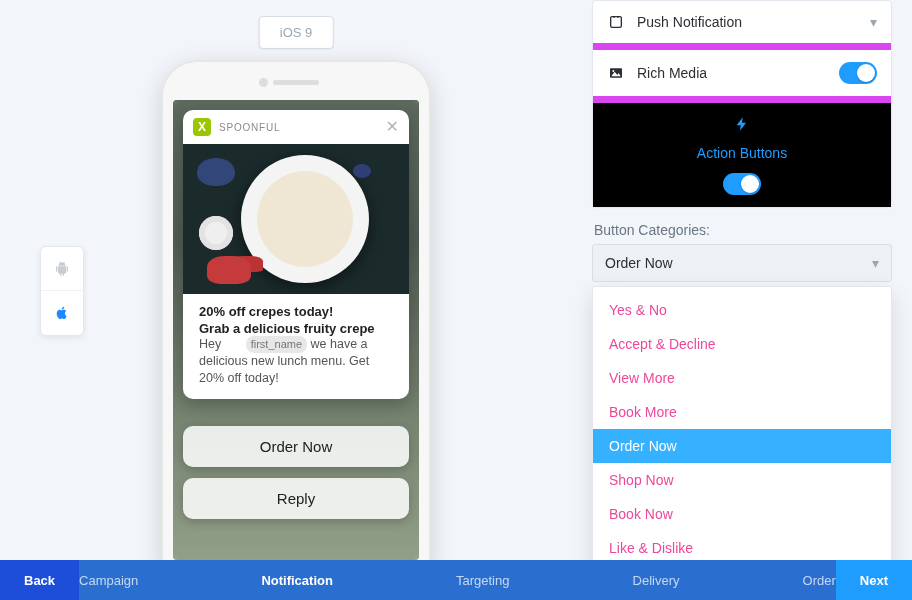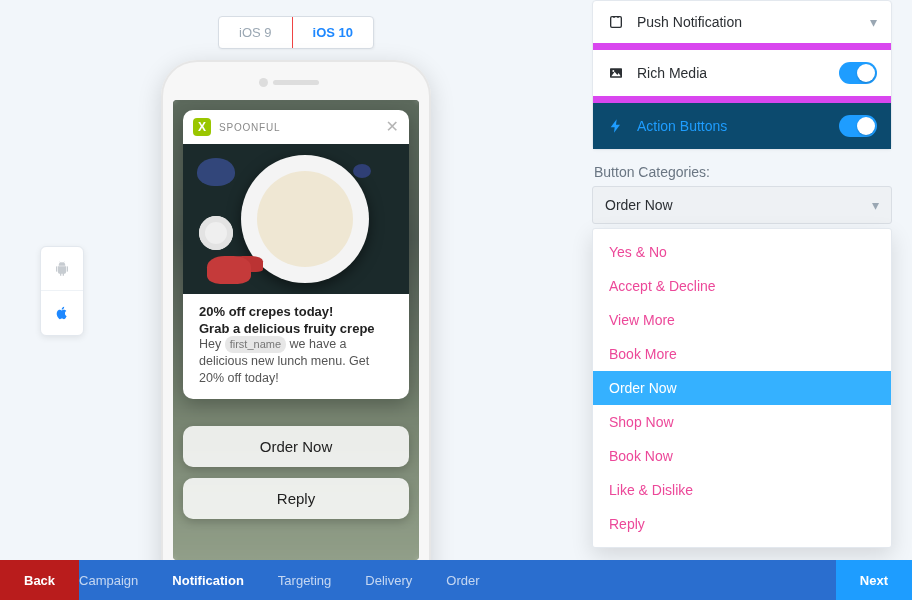--- a/index.html
+++ b/index.html
@@ -31,57 +31,56 @@
 .plate::after{content:'';position:absolute;inset:16px;border-radius:50%;background:#efe7d3;}
 .crepe{position:absolute; inset:26px; border-radius:50%; background: radial-gradient(circle at 40% 40%, #f3d79a, #e6bf6b 70%);}
 .berries1{position:absolute; left:14px; top:14px; width:38px; height:28px; background:#32467a; border-radius:50% 50% 45% 45%;}
 .berries2{position:absolute; right:38px; top:20px; width:18px; height:14px; background:#2f3f75; border-radius:50%;}
 .straw{position:absolute; left:24px; bottom:10px; width:44px; height:28px; background:#c53a3a; border-radius:40% 40% 30% 30%; box-shadow: 18px -6px 0 -6px #b33;}
 .cup{position:absolute; left:16px; bottom:44px; width:34px; height:34px; background:#efefef; border-radius:50%; box-shadow: inset 0 0 0 6px #e3e3e3;}
 .notif-body { padding: 10px 16px 12px; font-size: 13px; color: #222;}
 .notif-title { font-weight: 700; margin-bottom: 2px;}
 .notif-sub { font-weight: 700; }
 .notif-text { color: #555; line-height: 1.35; font-size: 12.5px;}
-.chip { display: inline-block; background: #e7e7e7; border-radius: 8px; padding: 1px 5px; color: #777; font-size: 11px;}
+.chip { display: inline-block; background: #e7e7e7; border-radius: 8px; padding: 1px 5px; color: #777; font-size: 11px; margin-left: 21px;}
 .action-row { position: absolute; left: 10px; right: 10px; border-radius: 10px; background: rgba(255,255,255,.85); text-align: center; padding: 12px 0; font-size: 15px; color: #222; box-shadow: 0 3px 10px rgba(0,0,0,.2);}
 .action-1 { top: 326px; }
 .action-2 { top: 378px; }
 
 .sidebar { position: absolute; right: 20px; top: 0; bottom: 40px; width: 300px; }
 .panel { background: #fff; border: 1px solid #e3e8ee; border-radius: 4px; box-shadow: 0 1px 3px rgba(0,0,0,.03);}
 .row { display: flex; align-items: center; padding: 12px 14px; gap: 12px; border-bottom: 7px solid #d946ef; font-size: 14px; color: #2b2f33;}
 .row:last-child{border-bottom:none;}
-.row.active { background: #0c4a6e; color: #1e9dff; }
+.row.active { background: #000000; color: #1e9dff; flex-direction: column; }
 .row .lbl { flex: 1; }
 .chev { color: #9aa7b3; }
 .toggle { width: 38px; height: 22px; background: #1e9dff; border-radius: 11px; position: relative;}
 .toggle::after { content: ""; position: absolute; right: 2px; top: 2px; width: 18px; height: 18px; background: #fff; border-radius: 50%; box-shadow: 0 1px 2px rgba(0,0,0,.2);}
 .icon-box{width:18px;height:18px;display:flex;align-items:center;justify-content:center;}
 
 .cat-label { font-size: 14px; color: #6a7683; margin: 14px 2px 6px; }
 .select { background: #eef1f4; border: 1px solid #d9dee4; border-radius: 3px; padding: 10px 12px; display: flex; align-items:center; justify-content: space-between; font-size: 14px; color: #2b2f33;}
 .dropdown { margin-top: 4px; background: #fff; border: 1px solid #e3e8ee; border-radius: 3px; box-shadow: 0 8px 22px rgba(0,0,0,.12); padding: 6px 0; max-height: 330px; overflow: hidden;}
 .opt { padding: 9px 16px; font-size: 14px; color: #ec4899; cursor: pointer;}
 .opt.sel { background: #35b1ff; color: #fff; }
 
 .footer { position: absolute; left: 0; right: 0; bottom: 0; height: 40px; display: flex; align-items: stretch; background: #2a6ecf; color: #fff; font-size: 13px;}
-.ft-btn { display: flex; align-items: center; padding: 0 24px; background: #b91c1c; font-weight: 600; cursor:pointer;}
+.ft-btn { display: flex; align-items: center; padding: 0 24px; background: #1d4ed8; font-weight: 600; cursor:pointer;}
 .ft-next { margin-left: auto; background: #1e9dff; }
-.ft-steps { flex: 1; display: flex; align-items: center; justify-content: flex-start; gap: 34px;}
+.ft-steps { flex: 1; display: flex; align-items: center; justify-content: space-between; gap: 34px;}
 .ft-step { color: rgba(255,255,255,.72); cursor:pointer; }
 .ft-step.active { color: #fff; font-weight: 700; }
 </style>
 </head>
 <body>
 
 <div class="canvas">
 
   <div class="os-tabs">
     <div class="os-tab"><span>iOS 9</span></div>
-    <div class="os-tab active"><span>iOS 10</span></div>
   </div>
 
   <div class="platform-switch">
     <div class="platform-item">
       <span class="icon-box">
         <svg width="16" height="16" viewBox="0 0 24 24" fill="#c7ccd1">
             <path d="M6 8h12v9a2 2 0 0 1-2 2h-1v3h-2v-3h-2v3H9v-3H8a2 2 0 0 1-2-2V8zm-2 0h1v8H4a1 1 0 0 1-1-1V9a1 1 0 0 1 1-1zm16 0a1 1 0 0 1 1 1v6a1 1 0 0 1-1 1h-1V8h1zM7 7a5 5 0 0 1 10 0H7zm2-4.2l-1-1.6.8-.5 1 1.7A6 6 0 0 1 12 2a6 6 0 0 1 2.2.4l1-1.7.8.5-1 1.6A6 6 0 0 1 17 7H7a6 6 0 0 1 2-4.2z"></path>
           </svg>
       </span>
     </div>

